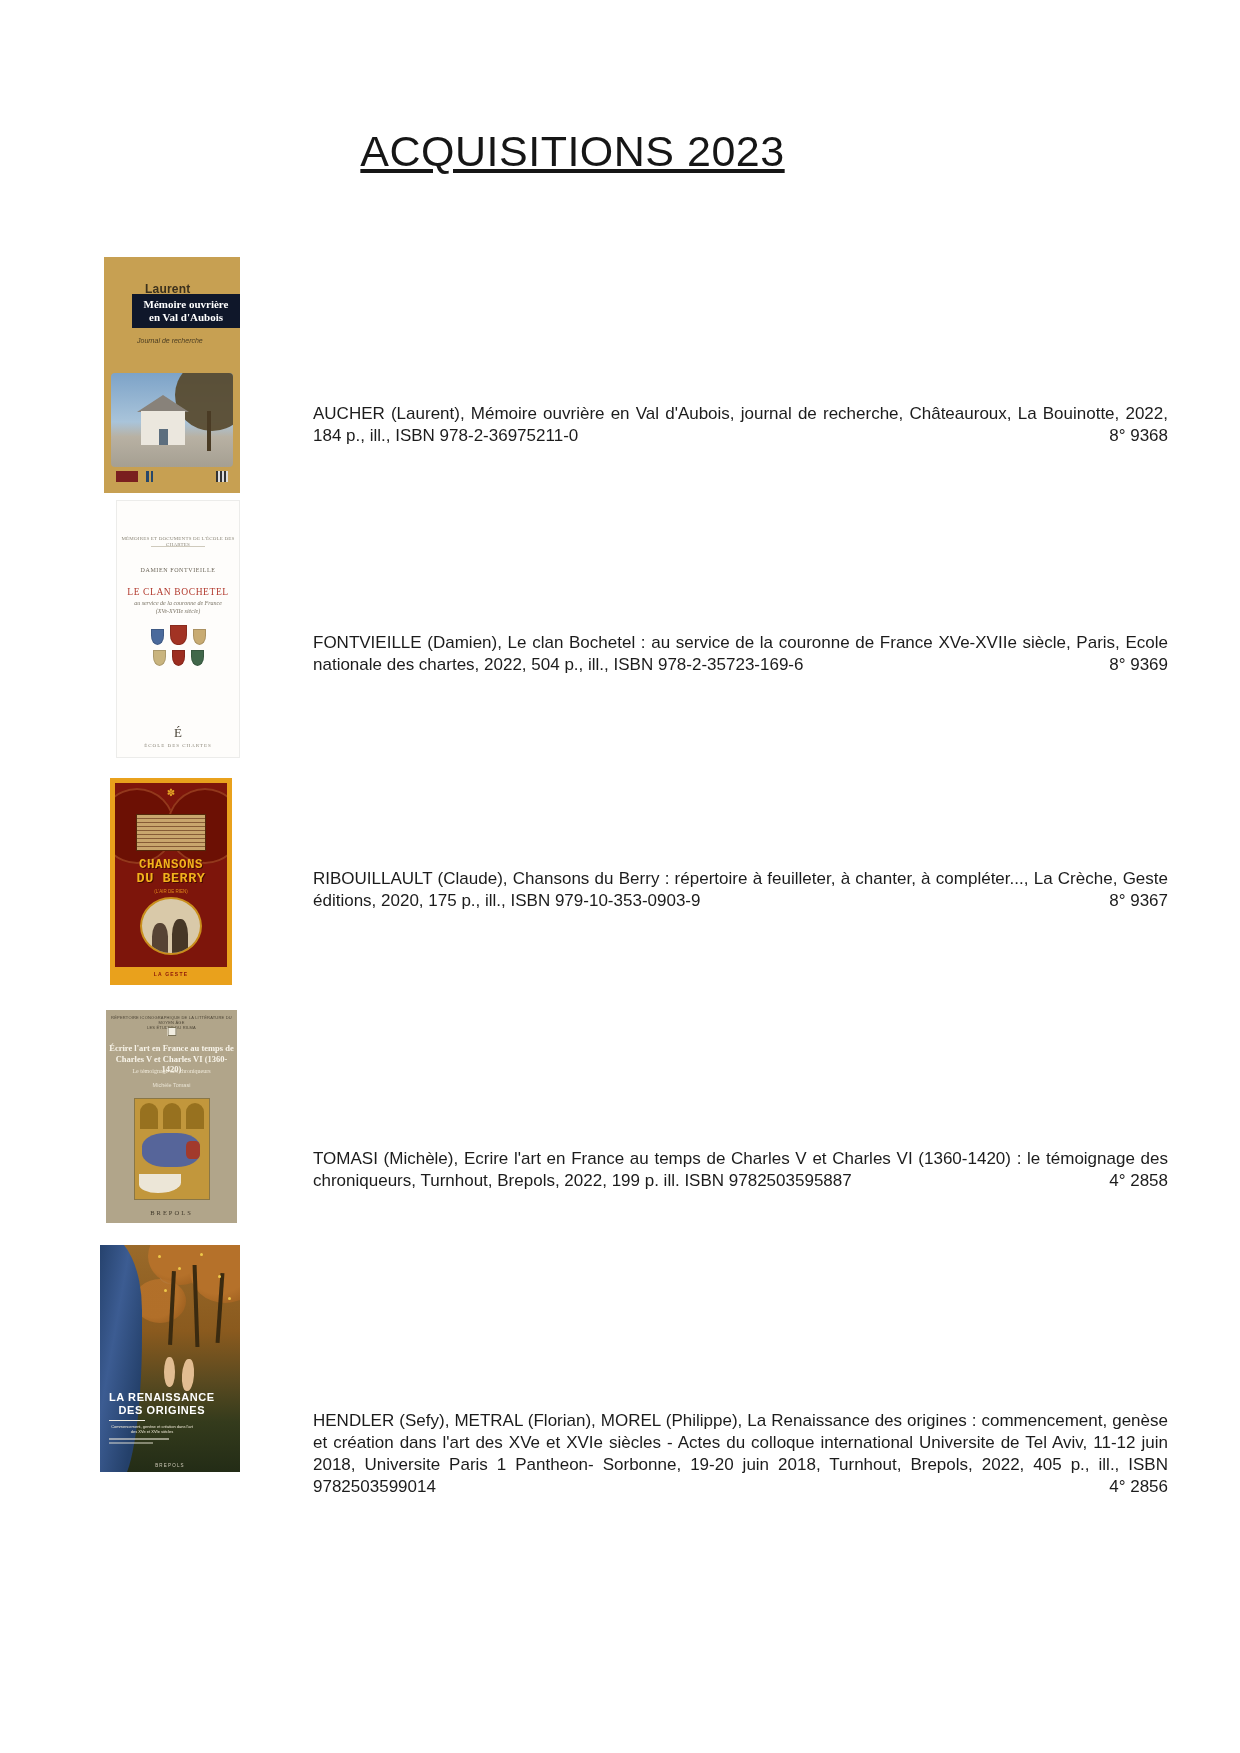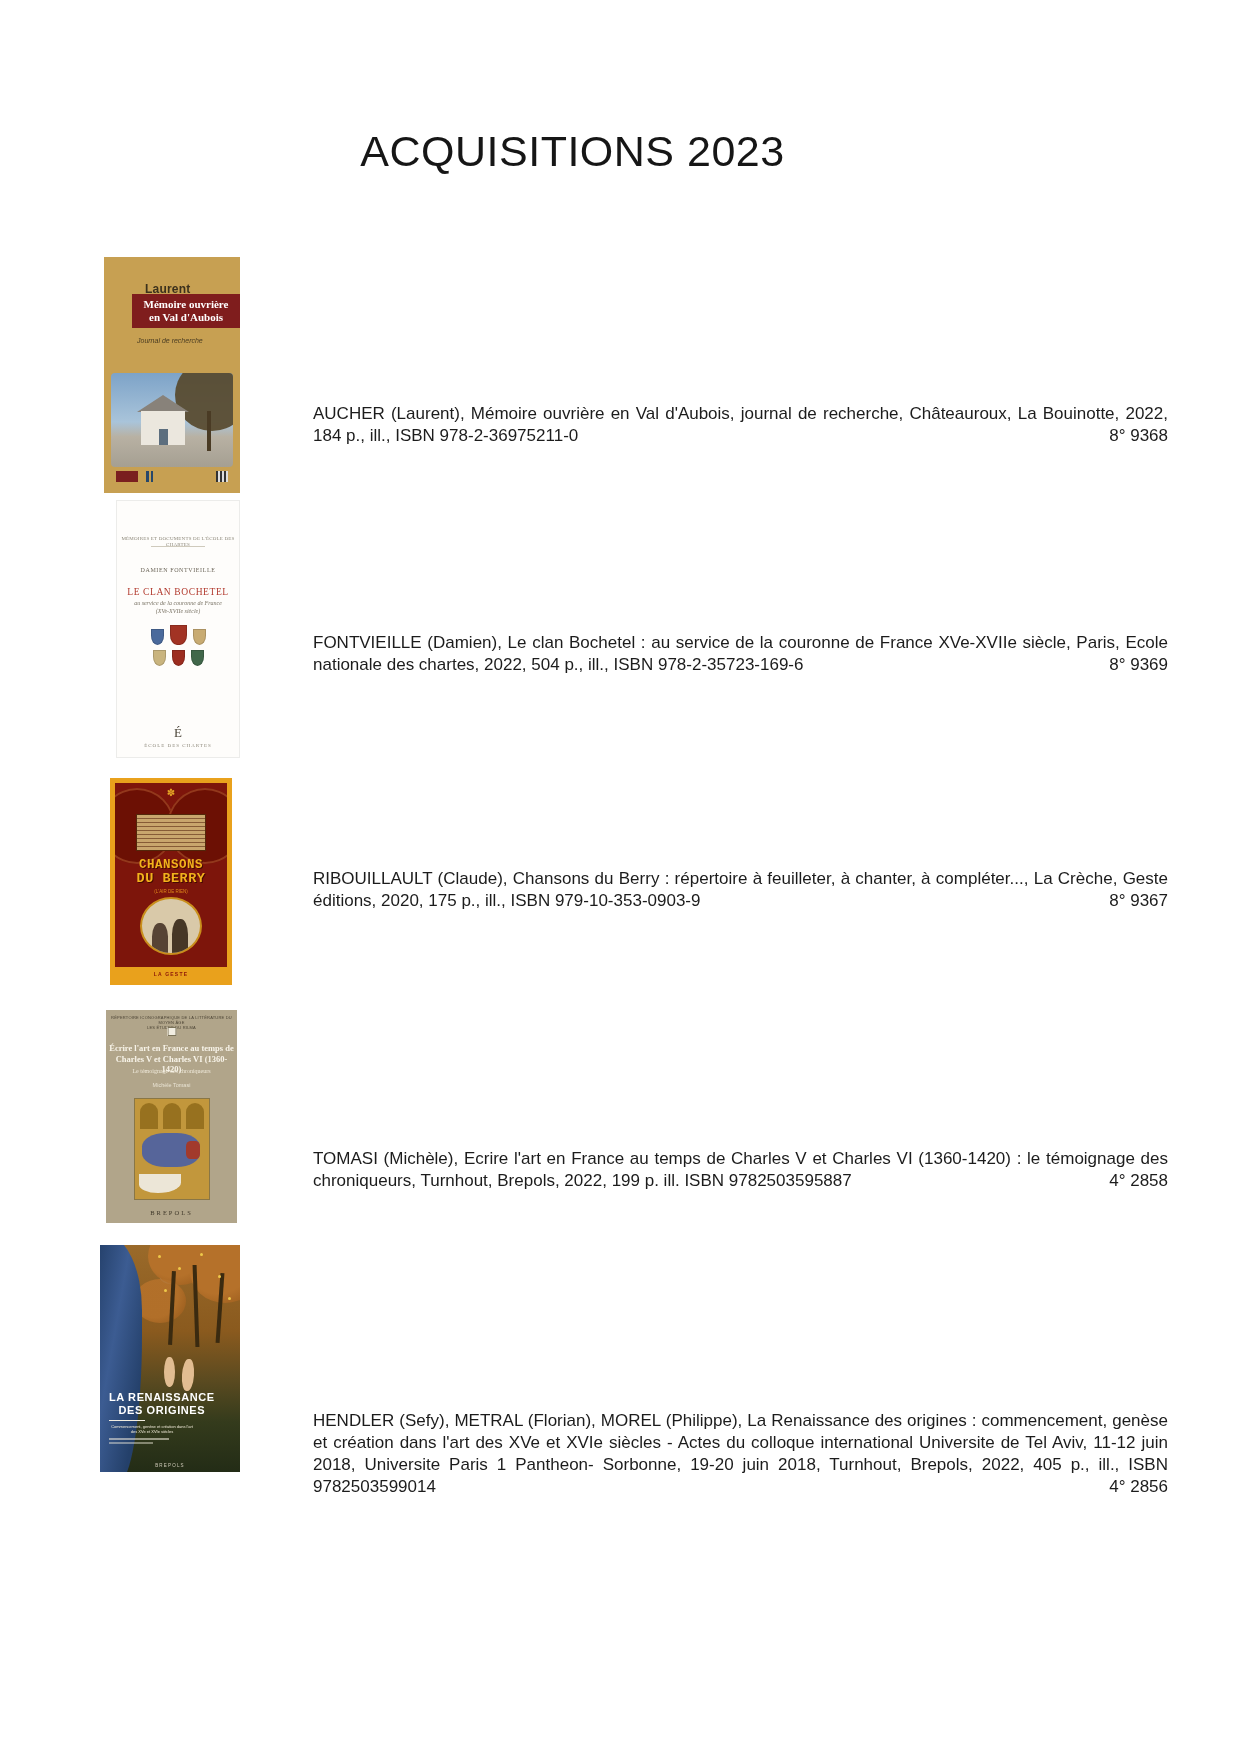--- a/index.html
+++ b/index.html
@@ -3,35 +3,35 @@
 <meta charset="utf-8">
 <style>
   html,body{margin:0;padding:0;}
   body{
     width:1240px;height:1753px;position:relative;background:#ffffff;
     font-family:"Liberation Sans",sans-serif;color:#1a1a1a;overflow:hidden;
   }
   .page-title{
     position:absolute;top:125px;left:0;width:1145px;margin:0;
     text-align:center;font-size:43px;line-height:52px;font-weight:400;
-    letter-spacing:0.5px;color:#161616;
+    letter-spacing:0.5px;color:#161616;text-decoration:underline;
   }
   
   .entry-text{
     position:absolute;left:313px;width:855px;
     font-size:17px;line-height:22px;text-align:justify;color:#1c1c1c;
   }
   .entry-text p{margin:0;}
   .call{position:absolute;right:0;bottom:0;line-height:22px;background:#fff;padding-left:6px;}
   
   .cover{position:absolute;box-sizing:border-box;}
   
   .cover1{left:104px;top:257px;width:136px;height:236px;background:#c7a052;}
   .c1-author{position:absolute;top:25px;left:33px;font-size:12px;font-weight:bold;color:#3c311c;letter-spacing:.2px;padding-left:8px;}
-  .c1-band{position:absolute;top:37px;left:28px;right:0;background:#7f1d1d;color:#fff;
+  .c1-band{position:absolute;top:37px;left:28px;right:0;background:#0f172a;color:#fff;
     font-family:"Liberation Serif",serif;font-weight:bold;font-size:11px;line-height:13px;
     text-align:center;padding:4px 2px;}
   .c1-sub{position:absolute;top:80px;left:33px;font-size:7px;font-style:italic;color:#4a3c22;}
   .c1-photo{position:absolute;top:116px;left:7px;right:7px;height:94px;border-radius:4px;overflow:hidden;
     background:linear-gradient(180deg,#7da3c8 0%,#a9c4da 52%,#b8b1a3 68%,#a59f92 100%);}
   .c1-tree{position:absolute;right:-16px;top:-14px;width:74px;height:72px;background:#57492d;border-radius:50%;opacity:.92;}
   .c1-trunk{position:absolute;right:22px;top:38px;width:4px;height:40px;background:#4a3b24;}
   .c1-roof{position:absolute;left:26px;top:22px;width:0;height:0;
     border-left:26px solid transparent;border-right:26px solid transparent;border-bottom:17px solid #88827a;}
   .c1-house{position:absolute;left:30px;top:38px;width:44px;height:34px;background:#ebe7de;}

